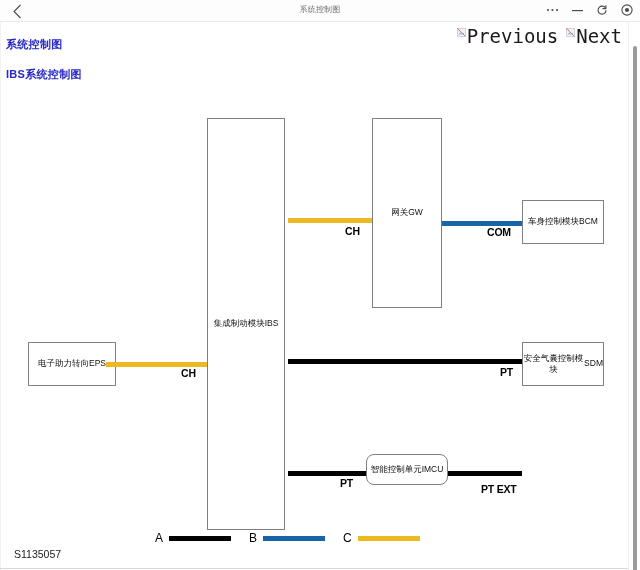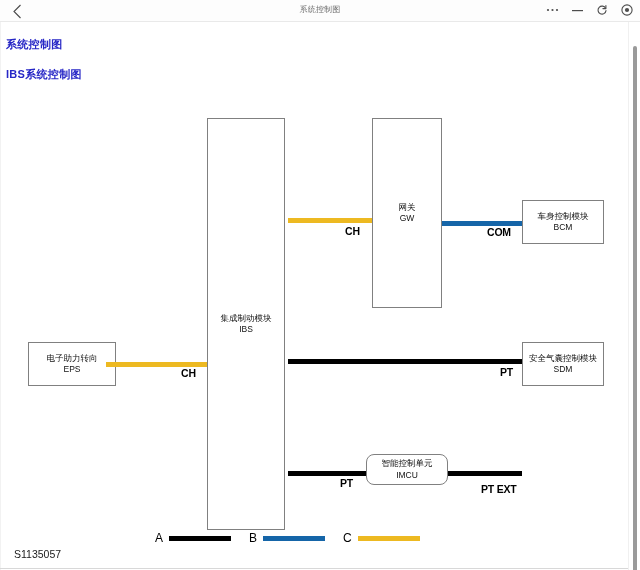--- a/index.html
+++ b/index.html
@@ -124,21 +124,21 @@
     position: absolute;
     left: 0; top: 0;
     width: 628px; height: 548px;
   }
 
   .box {
     position: absolute;
     border: 1px solid #808080;
     background: #ffffff;
     display: flex;
-    flex-direction: column;
+    flex-direction: row;
     align-items: center;
     justify-content: center;
     text-align: center;
     color: #111111;
     line-height: 1.35;
   }
   .box .cn { font-size: 8.5px; }
   .box .en { font-size: 8.5px; }
 
   
@@ -308,20 +308,44 @@
       </div>
     </div>
   </div>
 
   <div class="content">
     <div class="page-left-edge"></div>
 
     <div class="heading-1">系统控制图</div>
     <div class="heading-2">IBS系统控制图</div>
 
+    <div class="nav-links">
+      <a class="nav-link" href="#">
+        <span class="broken-img-icon">
+          <svg width="9" height="9" viewBox="0 0 9 9">
+            <rect x="0.4" y="0.4" width="8.2" height="8.2" fill="#f3f3f3" stroke="#b9b9b9" stroke-width="0.6"></rect>
+            <path d="M1.6 6.6 L3.4 3.9 L5 5.9 L6.1 4.6 L7.4 6.6 Z" fill="#9bb8d6"></path>
+            <circle cx="2.6" cy="2.4" r="0.8" fill="#c7c7c7"></circle>
+            <path d="M0.4 0.4 L8.6 8.6" stroke="#c04040" stroke-width="0.6"></path>
+          </svg>
+        </span>
+        <span>Previous</span>
+      </a>
+      <a class="nav-link" href="#">
+        <span class="broken-img-icon">
+          <svg width="9" height="9" viewBox="0 0 9 9">
+            <rect x="0.4" y="0.4" width="8.2" height="8.2" fill="#f3f3f3" stroke="#b9b9b9" stroke-width="0.6"></rect>
+            <path d="M1.6 6.6 L3.4 3.9 L5 5.9 L6.1 4.6 L7.4 6.6 Z" fill="#9bb8d6"></path>
+            <circle cx="2.6" cy="2.4" r="0.8" fill="#c7c7c7"></circle>
+            <path d="M0.4 0.4 L8.6 8.6" stroke="#c04040" stroke-width="0.6"></path>
+          </svg>
+        </span>
+        <span>Next</span>
+      </a>
+    </div>
 
     <div class="diagram">
 
       <div class="box box-ibs">
         <span class="cn">集成制动模块</span>
         <span class="en">IBS</span>
       </div>
 
       <div class="box box-gw">
         <span class="cn">网关</span>

